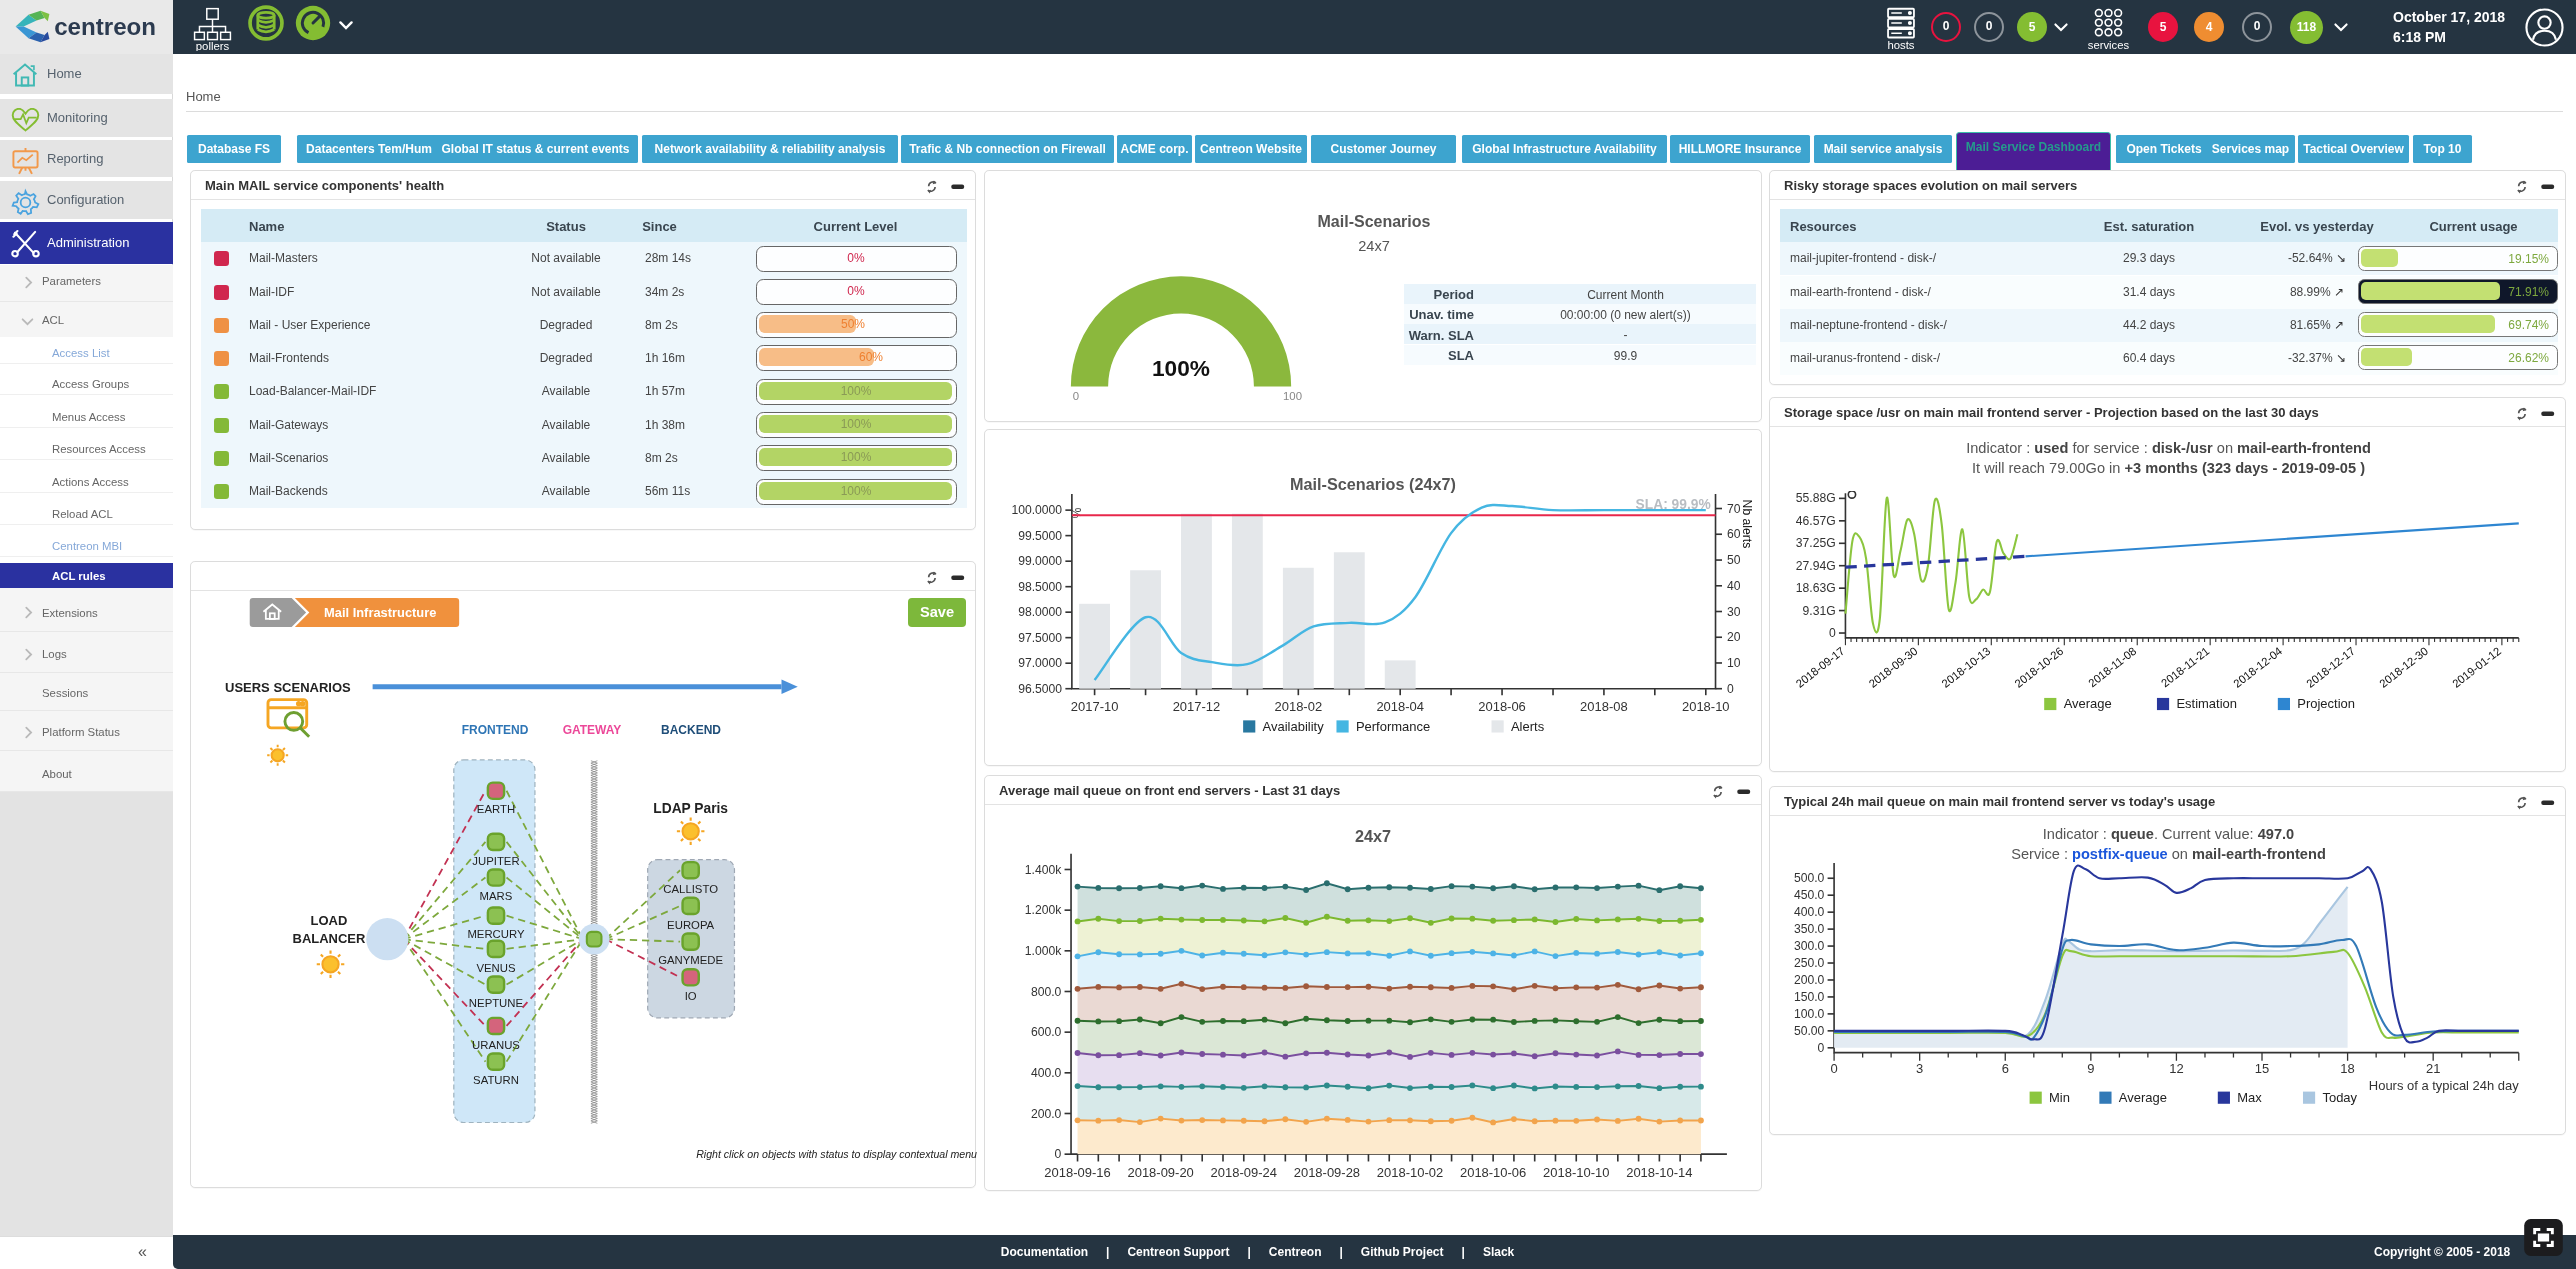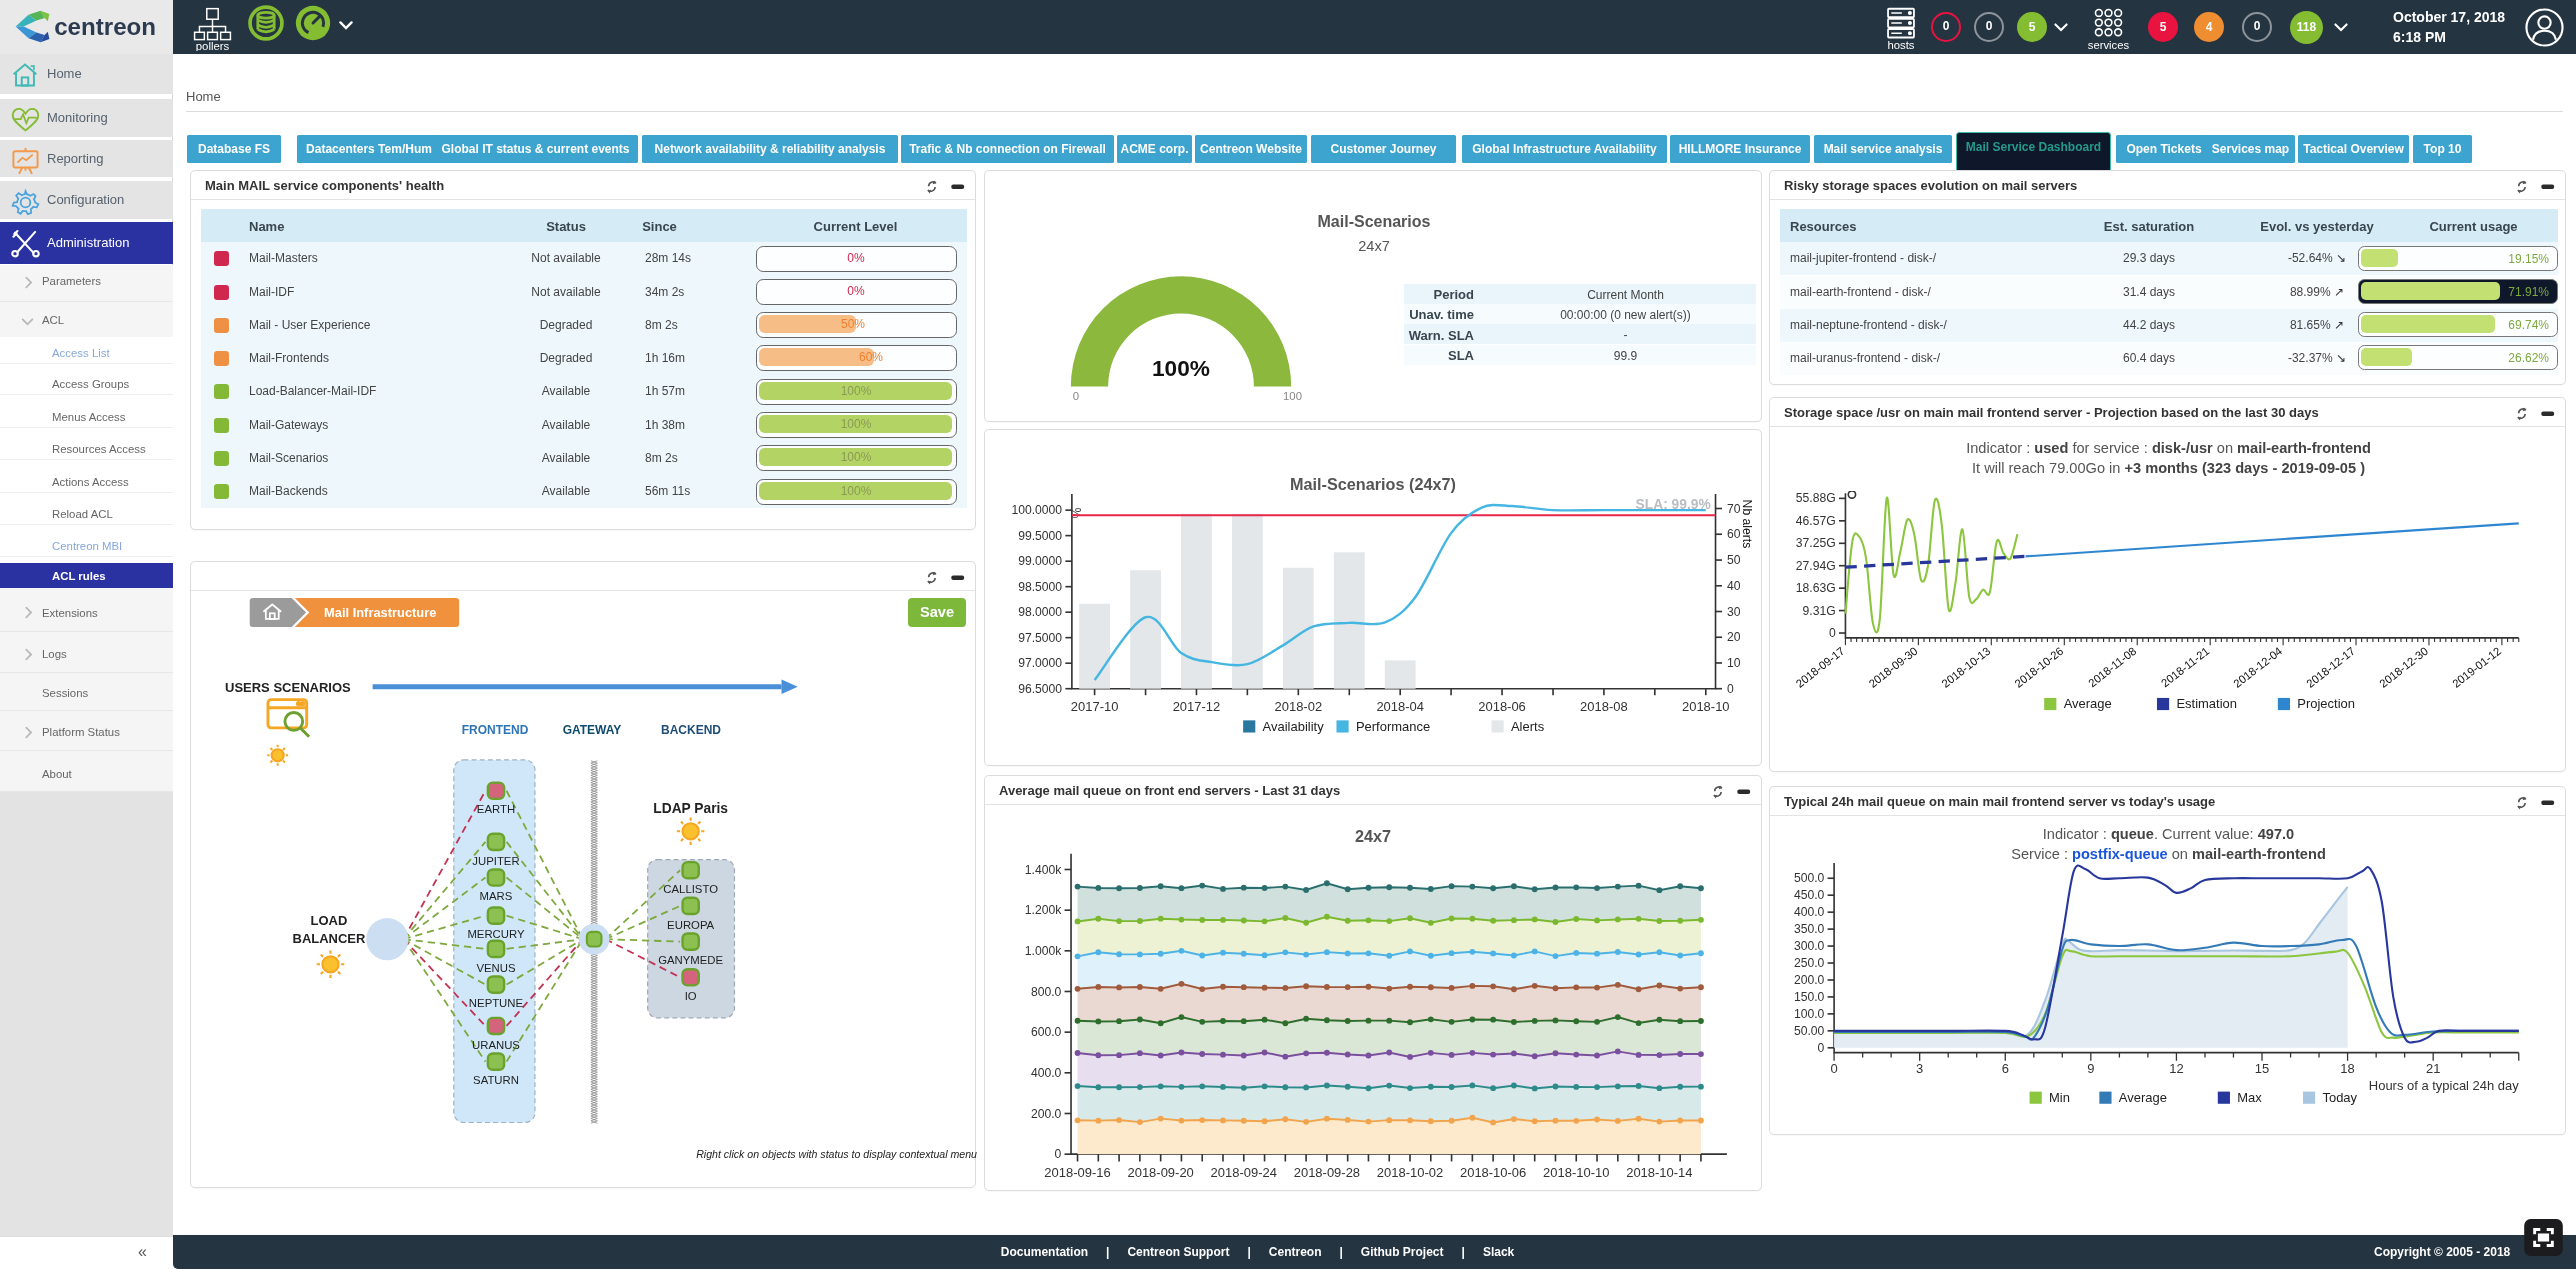--- a/index.html
+++ b/index.html
@@ -9,21 +9,21 @@
 #sidebar { position:absolute; left:0; top:54px; width:173px; height:1216px; background:#fff; border-right:0.8px solid #d8d8d8; }
 .mitem { position:absolute; left:0; width:173px; background:#e4e4e4; }
 .mitem .txt { position:absolute; left:47px; font-size:13px; color:#56626e; }
 .sub { position:absolute; left:0; width:173px; background:#f5f5f5; }
 .subtxt { position:absolute; font-size:11.4px; color:#666; }
 .panel { position:absolute; background:#fff; border:0.8px solid #dcdcdc; border-radius:4.9px; box-shadow:0 0.8px 0.8px rgba(0,0,0,.03); }
 .phead { position:absolute; left:0; top:0; right:0; height:29px; border-bottom:0.8px solid #e3e3e3; }
 .ptitle { position:absolute; left:14px; top:7.3px; font-size:13px; font-weight:bold; color:#333; }
 .picons { position:absolute; right:9.7px; top:6.5px; }
 .tab { position:absolute; top:135px; height:28px; background:#3da4cf; color:#fff; font-weight:bold; font-size:12px; text-align:center; line-height:28px; border-radius:1.6px; white-space:nowrap; }
-.tabactive { position:absolute; top:132px; height:48px; background:#0f172a; color:#259a8c; font-weight:bold; font-size:12px; text-align:center; line-height:28px; border:1.6px solid #3bbda9; border-radius:3.2px 3.2px 0 0; white-space:nowrap; }
+.tabactive { position:absolute; top:132px; height:48px; background:#4c1d95; color:#259a8c; font-weight:bold; font-size:12px; text-align:center; line-height:28px; border:1.6px solid #3bbda9; border-radius:3.2px 3.2px 0 0; white-space:nowrap; }
 .badge { position:absolute; top:12px; width:30px; height:30px; border-radius:50%; color:#fff; font-size:12px; font-weight:bold; text-align:center; line-height:30px; }
 .bartxt { font-size:12px; color:#444; white-space:nowrap; }
 </style></head><body>
 
 <div id="topbar"></div>
 <div id="logo"></div>
 <svg class="abs" style="left:6.5px;top:8px" width="162" height="37" viewBox="0 0 200 46">
 <g>
  <path d="M10,23 L26,8.5 L36,15.5 L20,23 Z" fill="#37b4ba"></path>
  <path d="M26,8.5 L41,3.5 L46,12.5 L36,15.5 Z" fill="#55b455"></path>
@@ -1089,21 +1089,21 @@
         <path d="M42,37 L53,48"></path>
       </g>
 <g stroke="#f5a623" stroke-width="2.6" fill="#fbc02d">
         <circle cx="14" cy="71" r="7.5"></circle>
       </g>
 <g stroke="#f5a623" stroke-width="2.4">
         <path d="M14,58 V61 M14,81 V84 M1,71 H4 M24,71 H27 M5,62 L7.5,64.5 M20.5,77.5 L23,80 M23,62 L20.5,64.5 M7.5,77.5 L5,80"></path>
       </g>
 </svg>
     <div class="abs" style="left:247px;top:161px;width:114px;text-align:center;font-size:12px;font-weight:bold;color:#2e75b5;">FRONTEND</div>
-    <div class="abs" style="left:344px;top:161px;width:114px;text-align:center;font-size:12px;font-weight:bold;color:#0c4a6e;">GATEWAY</div>
+    <div class="abs" style="left:344px;top:161px;width:114px;text-align:center;font-size:12px;font-weight:bold;color:#ec4899;">GATEWAY</div>
     <div class="abs" style="left:443px;top:161px;width:114px;text-align:center;font-size:12px;font-weight:bold;color:#1f4e79;">BACKEND</div>
     <svg class="abs" style="left:0;top:0" width="786" height="627" viewBox="0 0 969 773">
       <rect x="324" y="244" width="100" height="447" rx="12" fill="#cfe7f8" stroke="#9fb3bf" stroke-width="1.5" stroke-dasharray="6 4"></rect>
       <rect x="563" y="367" width="107" height="195" rx="12" fill="#ccd7e2" stroke="#9fa8b4" stroke-width="1.5" stroke-dasharray="6 4"></rect>
       <path d="M493,245 L501,248 M501,245 L493,248 M493,248 L501,251 M501,248 L493,251 M493,251 L501,254 M501,251 L493,254 M493,254 L501,257 M501,254 L493,257 M493,257 L501,260 M501,257 L493,260 M493,260 L501,263 M501,260 L493,263 M493,263 L501,266 M501,263 L493,266 M493,266 L501,269 M501,266 L493,269 M493,269 L501,272 M501,269 L493,272 M493,272 L501,275 M501,272 L493,275 M493,275 L501,278 M501,275 L493,278 M493,278 L501,281 M501,278 L493,281 M493,281 L501,284 M501,281 L493,284 M493,284 L501,287 M501,284 L493,287 M493,287 L501,290 M501,287 L493,290 M493,290 L501,293 M501,290 L493,293 M493,293 L501,296 M501,293 L493,296 M493,296 L501,299 M501,296 L493,299 M493,299 L501,302 M501,299 L493,302 M493,302 L501,305 M501,302 L493,305 M493,305 L501,308 M501,305 L493,308 M493,308 L501,311 M501,308 L493,311 M493,311 L501,314 M501,311 L493,314 M493,314 L501,317 M501,314 L493,317 M493,317 L501,320 M501,317 L493,320 M493,320 L501,323 M501,320 L493,323 M493,323 L501,326 M501,323 L493,326 M493,326 L501,329 M501,326 L493,329 M493,329 L501,332 M501,329 L493,332 M493,332 L501,335 M501,332 L493,335 M493,335 L501,338 M501,335 L493,338 M493,338 L501,341 M501,338 L493,341 M493,341 L501,344 M501,341 L493,344 M493,344 L501,347 M501,344 L493,347 M493,347 L501,350 M501,347 L493,350 M493,350 L501,353 M501,350 L493,353 M493,353 L501,356 M501,353 L493,356 M493,356 L501,359 M501,356 L493,359 M493,359 L501,362 M501,359 L493,362 M493,362 L501,365 M501,362 L493,365 M493,365 L501,368 M501,365 L493,368 M493,368 L501,371 M501,368 L493,371 M493,371 L501,374 M501,371 L493,374 M493,374 L501,377 M501,374 L493,377 M493,377 L501,380 M501,377 L493,380 M493,380 L501,383 M501,380 L493,383 M493,383 L501,386 M501,383 L493,386 M493,386 L501,389 M501,386 L493,389 M493,389 L501,392 M501,389 L493,392 M493,392 L501,395 M501,392 L493,395 M493,395 L501,398 M501,395 L493,398 M493,398 L501,401 M501,398 L493,401 M493,401 L501,404 M501,401 L493,404 M493,404 L501,407 M501,404 L493,407 M493,407 L501,410 M501,407 L493,410 M493,410 L501,413 M501,410 L493,413 M493,413 L501,416 M501,413 L493,416 M493,416 L501,419 M501,416 L493,419 M493,419 L501,422 M501,419 L493,422 M493,422 L501,425 M501,422 L493,425 M493,425 L501,428 M501,425 L493,428 M493,428 L501,431 M501,428 L493,431 M493,431 L501,434 M501,431 L493,434 M493,434 L501,437 M501,434 L493,437 M493,437 L501,440 M501,437 L493,440 M493,440 L501,443 M501,440 L493,443 M493,443 L501,446 M501,443 L493,446 M493,446 L501,449 M501,446 L493,449 M493,449 L501,452 M501,449 L493,452 M493,452 L501,455 M501,452 L493,455 M493,455 L501,458 M501,455 L493,458 M493,458 L501,461 M501,458 L493,461 M493,461 L501,464 M501,461 L493,464 M493,464 L501,467 M501,464 L493,467 M493,467 L501,470 M501,467 L493,470 M493,470 L501,473 M501,470 L493,473 M493,473 L501,476 M501,473 L493,476 M493,476 L501,479 M501,476 L493,479 M493,479 L501,482 M501,479 L493,482 M493,482 L501,485 M501,482 L493,485 M493,485 L501,488 M501,485 L493,488 M493,488 L501,491 M501,488 L493,491 M493,491 L501,494 M501,491 L493,494 M493,494 L501,497 M501,494 L493,497 M493,497 L501,500 M501,497 L493,500 M493,500 L501,503 M501,500 L493,503 M493,503 L501,506 M501,503 L493,506 M493,506 L501,509 M501,506 L493,509 M493,509 L501,512 M501,509 L493,512 M493,512 L501,515 M501,512 L493,515 M493,515 L501,518 M501,515 L493,518 M493,518 L501,521 M501,518 L493,521 M493,521 L501,524 M501,521 L493,524 M493,524 L501,527 M501,524 L493,527 M493,527 L501,530 M501,527 L493,530 M493,530 L501,533 M501,530 L493,533 M493,533 L501,536 M501,533 L493,536 M493,536 L501,539 M501,536 L493,539 M493,539 L501,542 M501,539 L493,542 M493,542 L501,545 M501,542 L493,545 M493,545 L501,548 M501,545 L493,548 M493,548 L501,551 M501,548 L493,551 M493,551 L501,554 M501,551 L493,554 M493,554 L501,557 M501,554 L493,557 M493,557 L501,560 M501,557 L493,560 M493,560 L501,563 M501,560 L493,563 M493,563 L501,566 M501,563 L493,566 M493,566 L501,569 M501,566 L493,569 M493,569 L501,572 M501,569 L493,572 M493,572 L501,575 M501,572 L493,575 M493,575 L501,578 M501,575 L493,578 M493,578 L501,581 M501,578 L493,581 M493,581 L501,584 M501,581 L493,584 M493,584 L501,587 M501,584 L493,587 M493,587 L501,590 M501,587 L493,590 M493,590 L501,593 M501,590 L493,593 M493,593 L501,596 M501,593 L493,596 M493,596 L501,599 M501,596 L493,599 M493,599 L501,602 M501,599 L493,602 M493,602 L501,605 M501,602 L493,605 M493,605 L501,608 M501,605 L493,608 M493,608 L501,611 M501,608 L493,611 M493,611 L501,614 M501,611 L493,614 M493,614 L501,617 M501,614 L493,617 M493,617 L501,620 M501,617 L493,620 M493,620 L501,623 M501,620 L493,623 M493,623 L501,626 M501,623 L493,626 M493,626 L501,629 M501,626 L493,629 M493,629 L501,632 M501,629 L493,632 M493,632 L501,635 M501,632 L493,635 M493,635 L501,638 M501,635 L493,638 M493,638 L501,641 M501,638 L493,641 M493,641 L501,644 M501,641 L493,644 M493,644 L501,647 M501,644 L493,647 M493,647 L501,650 M501,647 L493,650 M493,650 L501,653 M501,650 L493,653 M493,653 L501,656 M501,653 L493,656 M493,656 L501,659 M501,656 L493,659 M493,659 L501,662 M501,659 L493,662 M493,662 L501,665 M501,662 L493,665 M493,665 L501,668 M501,665 L493,668 M493,668 L501,671 M501,668 L493,671 M493,671 L501,674 M501,671 L493,674 M493,674 L501,677 M501,674 L493,677 M493,677 L501,680 M501,677 L493,680 M493,680 L501,683 M501,680 L493,683 M493,683 L501,686 M501,683 L493,686 M493,686 L501,689 M501,686 L493,689 M493,689 L501,692 M501,689 L493,692" stroke="#808080" stroke-width="0.9"></path>
       <path d="M262,465 L363,282" stroke="#c23152" stroke-width="2.2" stroke-dasharray="9 6" fill="none"></path>
       <path d="M262,465 L363,345" stroke="#7da83c" stroke-width="2.2" stroke-dasharray="9 6" fill="none"></path>
       <path d="M262,465 L363,389" stroke="#7da83c" stroke-width="2.2" stroke-dasharray="9 6" fill="none"></path>
       <path d="M262,465 L363,436" stroke="#7da83c" stroke-width="2.2" stroke-dasharray="9 6" fill="none"></path>
       <path d="M262,465 L363,477" stroke="#7da83c" stroke-width="2.2" stroke-dasharray="9 6" fill="none"></path>

